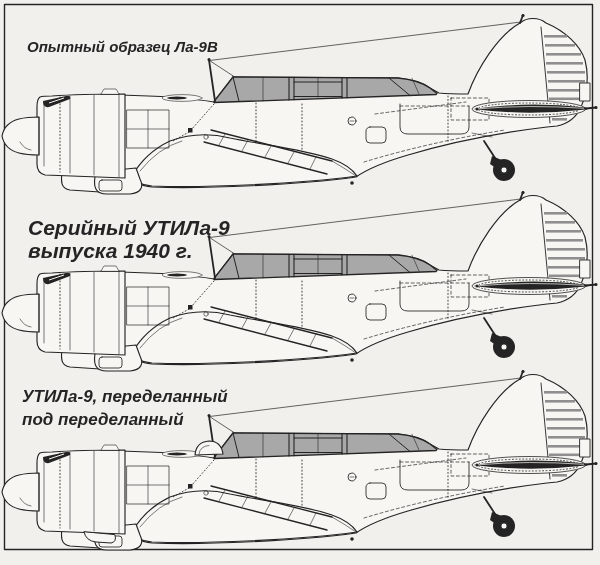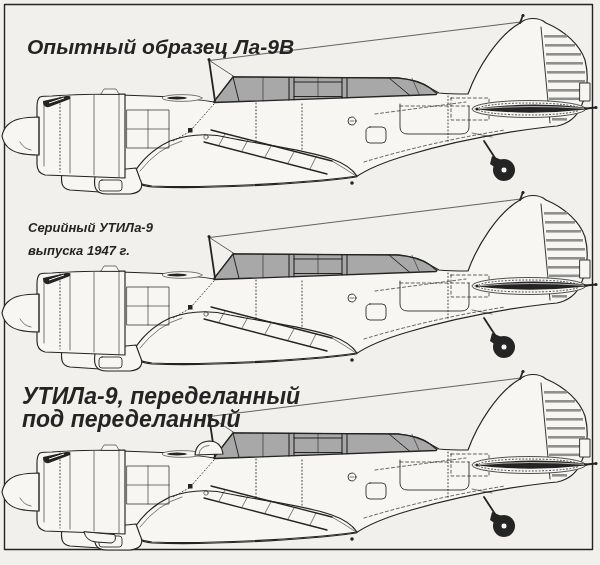--- a/index.html
+++ b/index.html
@@ -7,23 +7,23 @@
     position:relative;width:600px;height:565px;overflow:hidden;
     background:var(--paper,#f2f0ec);
     font-family:"Liberation Sans",sans-serif;
   }
   .drawing-svg{position:absolute;left:0;top:0;}
   .caption{
     position:absolute;z-index:5;color:var(--ink,#232323);
     font-style:italic;font-weight:700;white-space:nowrap;
   }
   .caption span{display:block;}
-  #cap1{left:27px;top:36px;font-size:21px;line-height:22px;}
-  #cap2{left:28px;top:216px;font-size:13px;line-height:23px;}
-  #cap3{left:22px;top:385px;font-size:23px;line-height:23px;}
+  #cap1{left:27px;top:36px;font-size:15px;line-height:22px;}
+  #cap2{left:28px;top:216px;font-size:21px;line-height:23px;}
+  #cap3{left:22px;top:385px;font-size:17px;line-height:23px;}
 
   
   .ln{fill:none;stroke:var(--ink,#232323);stroke-width:1.15;stroke-linecap:round;stroke-linejoin:round;}
   .w2{stroke-width:1.8;} .w1{stroke-width:1;} .thin{stroke-width:.6;} .med{stroke-width:.85;}
   .fillp{fill:var(--paper-light,#f8f7f4);}
   .dash{stroke-dasharray:3 2.6;stroke-width:.7;}
   .dot{stroke-dasharray:1 2.4;stroke-width:.85;}
   .blk{fill:var(--ink,#232323);stroke:none;}
   .glass{fill:var(--glass,#a8a8a8);stroke:var(--ink,#232323);stroke-width:1.3;stroke-linejoin:round;}
   .stripe{fill:var(--stripe,#8f8f8f);stroke:none;}
@@ -32,21 +32,21 @@
 </head>
 <body>
 
 <div class="page">
 
   <div class="caption" id="cap1">
     <span>Опытный образец Ла-9В</span>
   </div>
   <div class="caption" id="cap2">
     <span>Серийный УТИЛа-9</span>
-    <span>выпуска 1947 г.</span>
+    <span>выпуска 1940 г.</span>
   </div>
   <div class="caption" id="cap3">
     <span>УТИЛа-9, переделанный</span>
     <span>под переделанный</span>
   </div>
 
   <svg class="drawing-svg" width="600" height="565" viewBox="0 0 600 565">
 
     <defs>
       <g id="plane">

